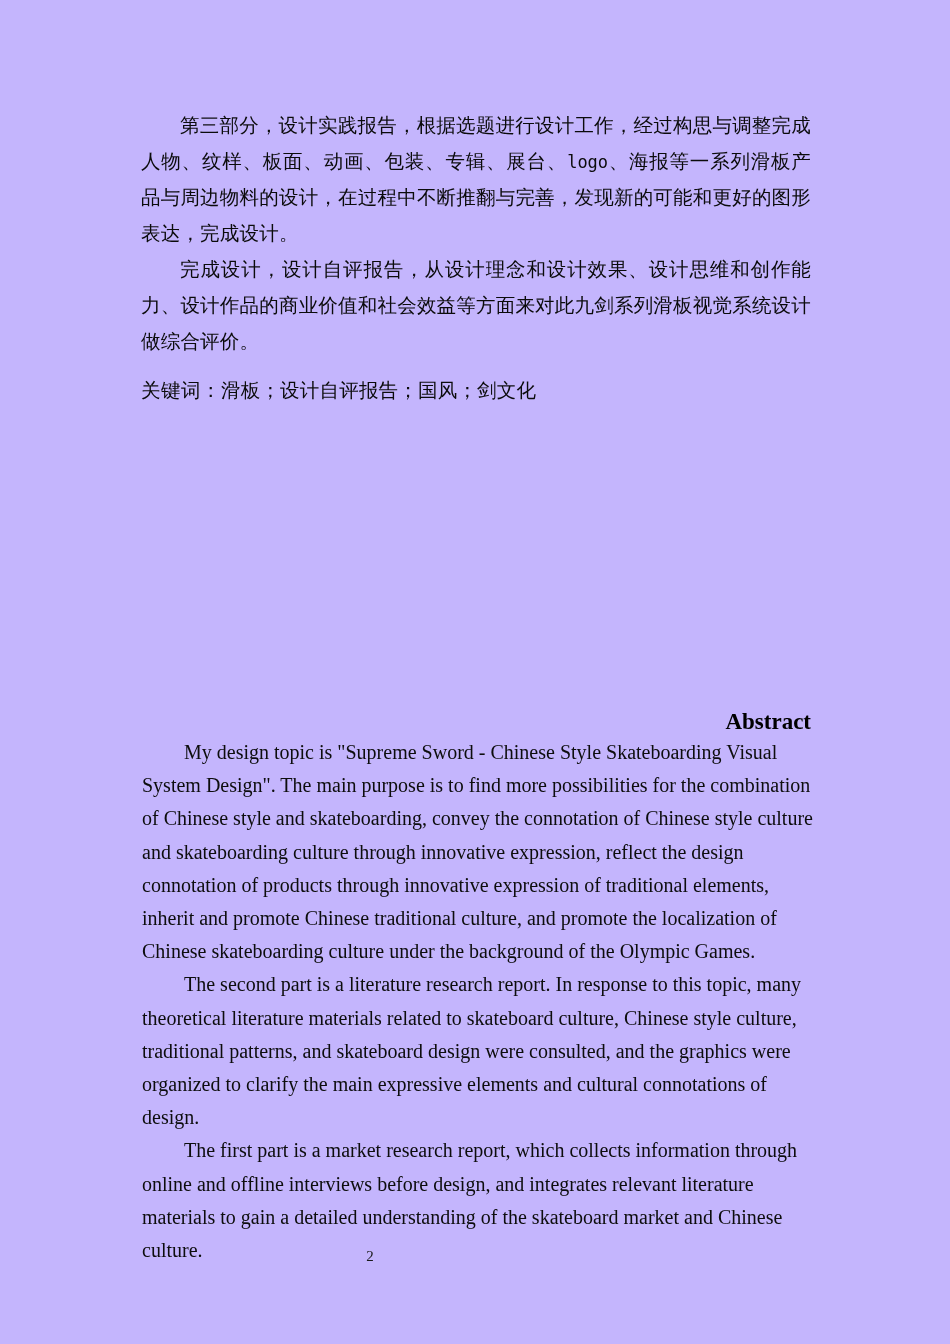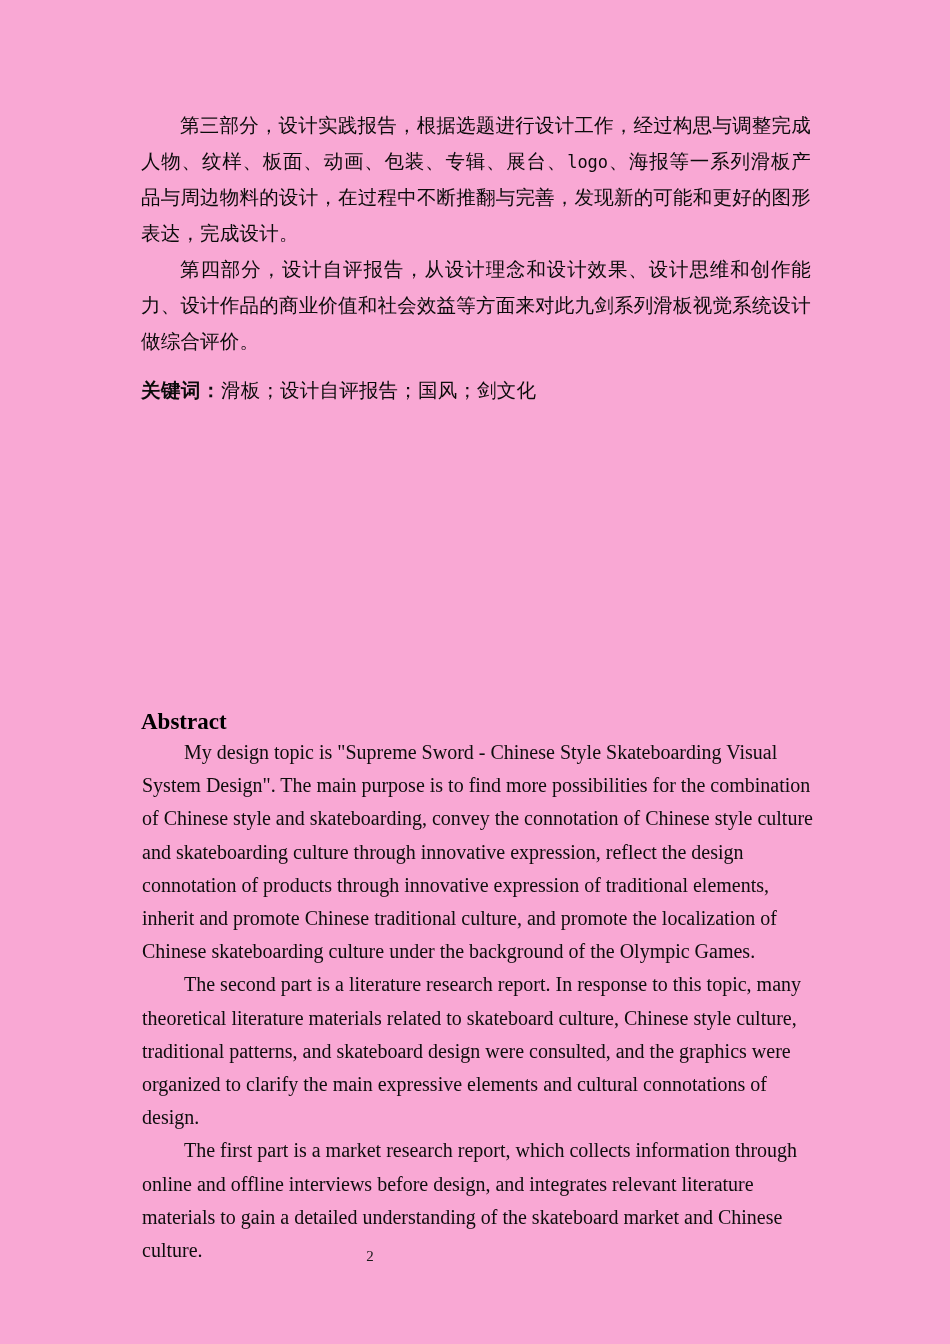--- a/index.html
+++ b/index.html
@@ -4,21 +4,21 @@
 <style>
   html, body {
     margin: 0;
     padding: 0;
     background: #ffffff;
   }
   .page {
     position: relative;
     width: 950px;
     height: 1344px;
-    background: #f9a8d4;
+    background: #c4b5fd;
     overflow: hidden;
     font-family: "Liberation Serif", "DejaVu Serif", serif;
     color: #000000;
   }
 
   
   .cn-block {
     position: absolute;
     left: 141px;
     top: 108px;
@@ -49,35 +49,35 @@
     left: 141px;
     top: 374px;
     width: 670px;
     font-family: "DejaVu Serif", "Liberation Serif", serif;
     font-size: 19.5px;
     line-height: 34px;
     color: #0b0b0b;
     white-space: nowrap;
   }
   .kw-label {
-    font-weight: bold;
+    font-weight: normal;
     letter-spacing: 0.5px;
   }
   .kw-values {
     font-weight: normal;
     letter-spacing: 0.2px;
   }
 
   
   .abstract-heading {
     position: absolute;
     left: 141px;
     top: 708px;
     width: 670px;
-    text-align: left;
+    text-align: right;
     font-family: "Liberation Serif", "DejaVu Serif", serif;
     font-weight: bold;
     font-size: 23px;
     line-height: 28px;
     color: #000000;
   }
 
   
   .en-block {
     position: absolute;
@@ -107,21 +107,21 @@
     color: #1a1a1a;
   }
 </style>
 </head>
 <body>
 
 <div class="page">
 
   <div class="cn-block">
     <p class="cn-para indent2"><span>第三部分，设计实践报告，根据选题进行设计工作，经过构思与调整完成人物、纹样、板面、动画、包装、专辑、展台、</span><span class="mono-inline">logo</span><span>、海报等一系列滑板产品与周边物料的设计，在过程中不断推翻与完善，发现新的可能和更好的图形表达，完成设计。</span></p>
-    <p class="cn-para indent2">第四部分，设计自评报告，从设计理念和设计效果、设计思维和创作能力、设计作品的商业价值和社会效益等方面来对此九剑系列滑板视觉系统设计做综合评价。</p>
+    <p class="cn-para indent2">完成设计，设计自评报告，从设计理念和设计效果、设计思维和创作能力、设计作品的商业价值和社会效益等方面来对此九剑系列滑板视觉系统设计做综合评价。</p>
   </div>
 
   <div class="keywords">
     <span class="kw-label">关键词：</span><span class="kw-values">滑板；设计自评报告；国风；剑文化</span>
   </div>
 
   <div class="abstract-heading">Abstract</div>
 
   <div class="en-block">
     <p class="en-para">My design topic is "Supreme Sword - Chinese Style Skateboarding Visual System Design". The main purpose is to find more possibilities for the combination of Chinese style and skateboarding, convey the connotation of Chinese style culture and skateboarding culture through innovative expression, reflect the design connotation of products through innovative expression of traditional elements, inherit and promote Chinese traditional culture, and promote the localization of Chinese skateboarding culture under the background of the Olympic Games.</p>

